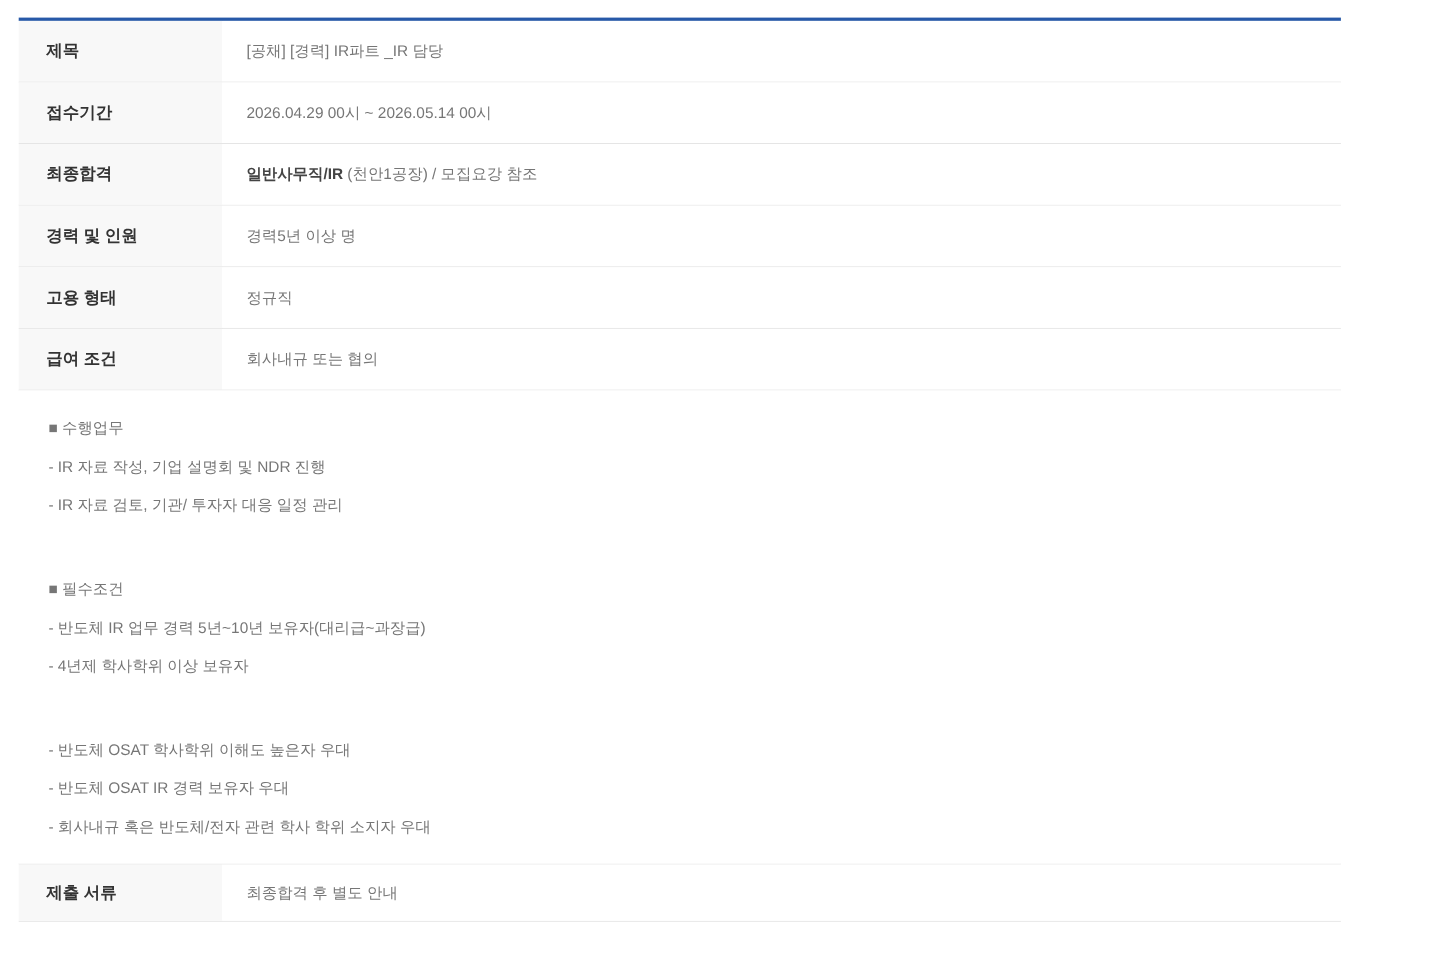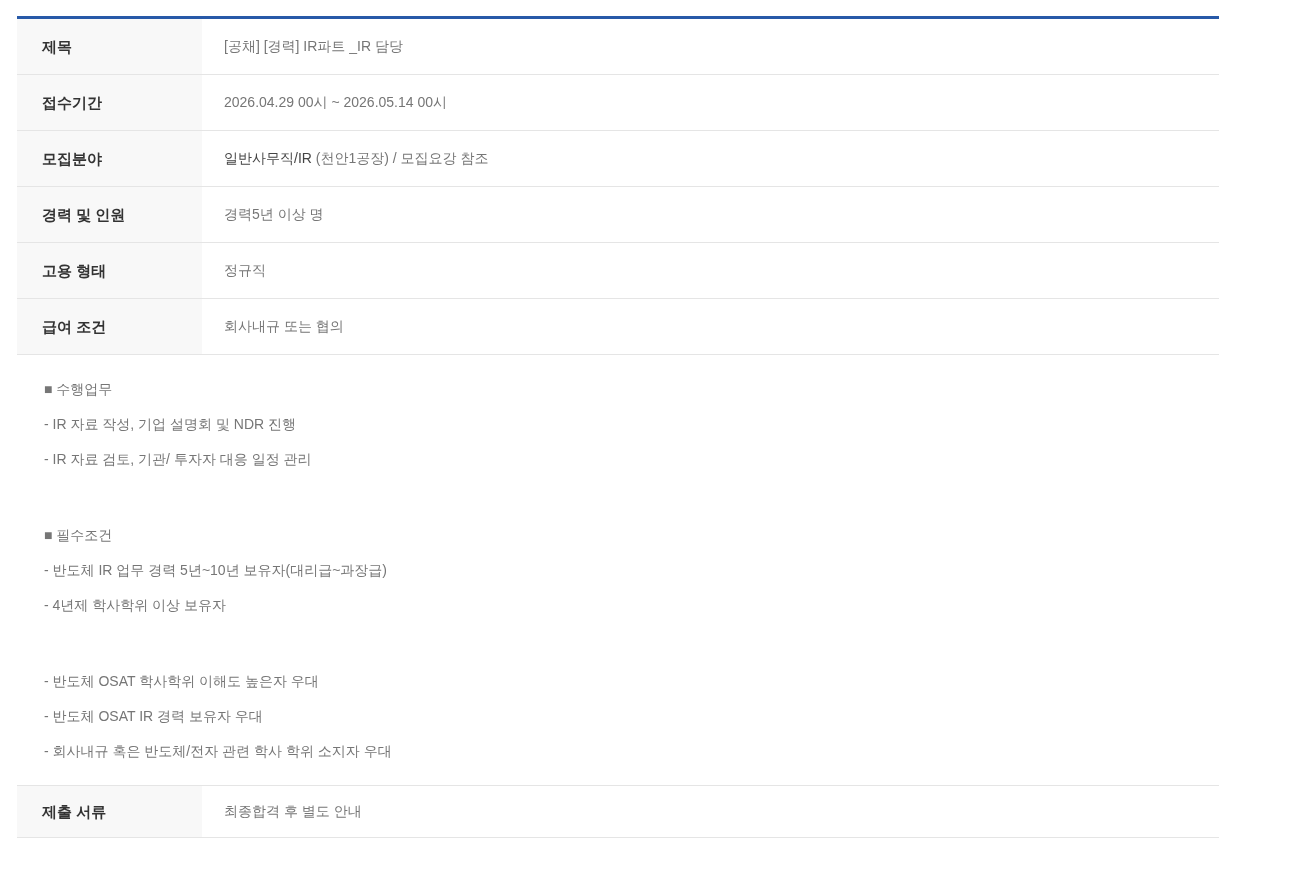--- a/index.html
+++ b/index.html
@@ -35,21 +35,21 @@
   .td {
     flex: 1 1 auto;
     box-sizing: border-box;
     padding: 18px 20px 18px 22px;
     font-size: 14px;
     color: #767676;
     line-height: 19px;
     background: #ffffff;
   }
   .td .strong {
-    font-weight: normal;
+    font-weight: bold;
     color: #444444;
   }
   
   .row.qualifications .td { padding-top: 14px; padding-bottom: 14px; }
   .row.qualifications .td p {
     margin: 5px;
     line-height: 30px;
     min-height: 30px;
     white-space: pre-wrap;
   }
@@ -69,21 +69,21 @@
       <div class="th">제목</div>
       <div class="td">[공채] [경력] IR파트 _IR 담당</div>
     </div>
 
     <div class="row">
       <div class="th">접수기간</div>
       <div class="td">2026.04.29 00시 ~ 2026.05.14 00시</div>
     </div>
 
     <div class="row">
-      <div class="th">모집분야</div>
+      <div class="th">최종합격</div>
       <div class="td"><span class="strong">일반사무직/IR</span><span> (천안1공장) / 모집요강 참조</span></div>
     </div>
 
     <div class="row">
       <div class="th">경력 및 인원</div>
       <div class="td">경력5년 이상 명</div>
     </div>
 
     <div class="row">
       <div class="th">고용 형태</div>

